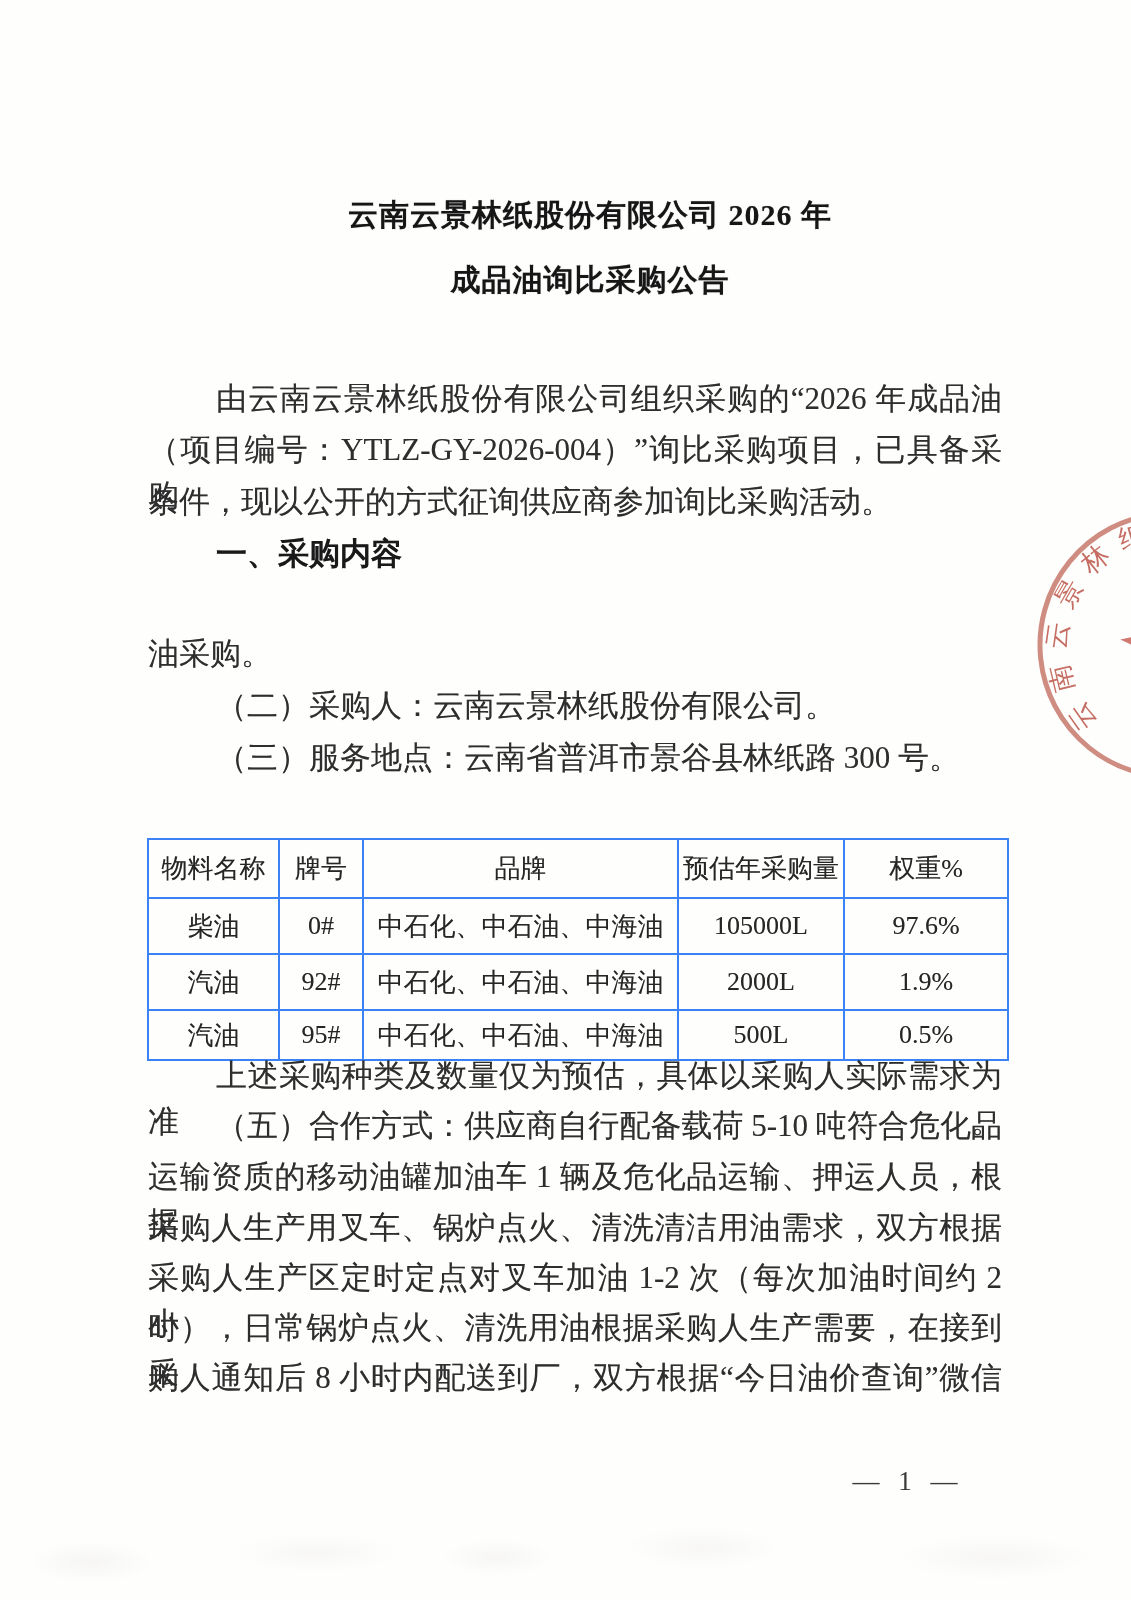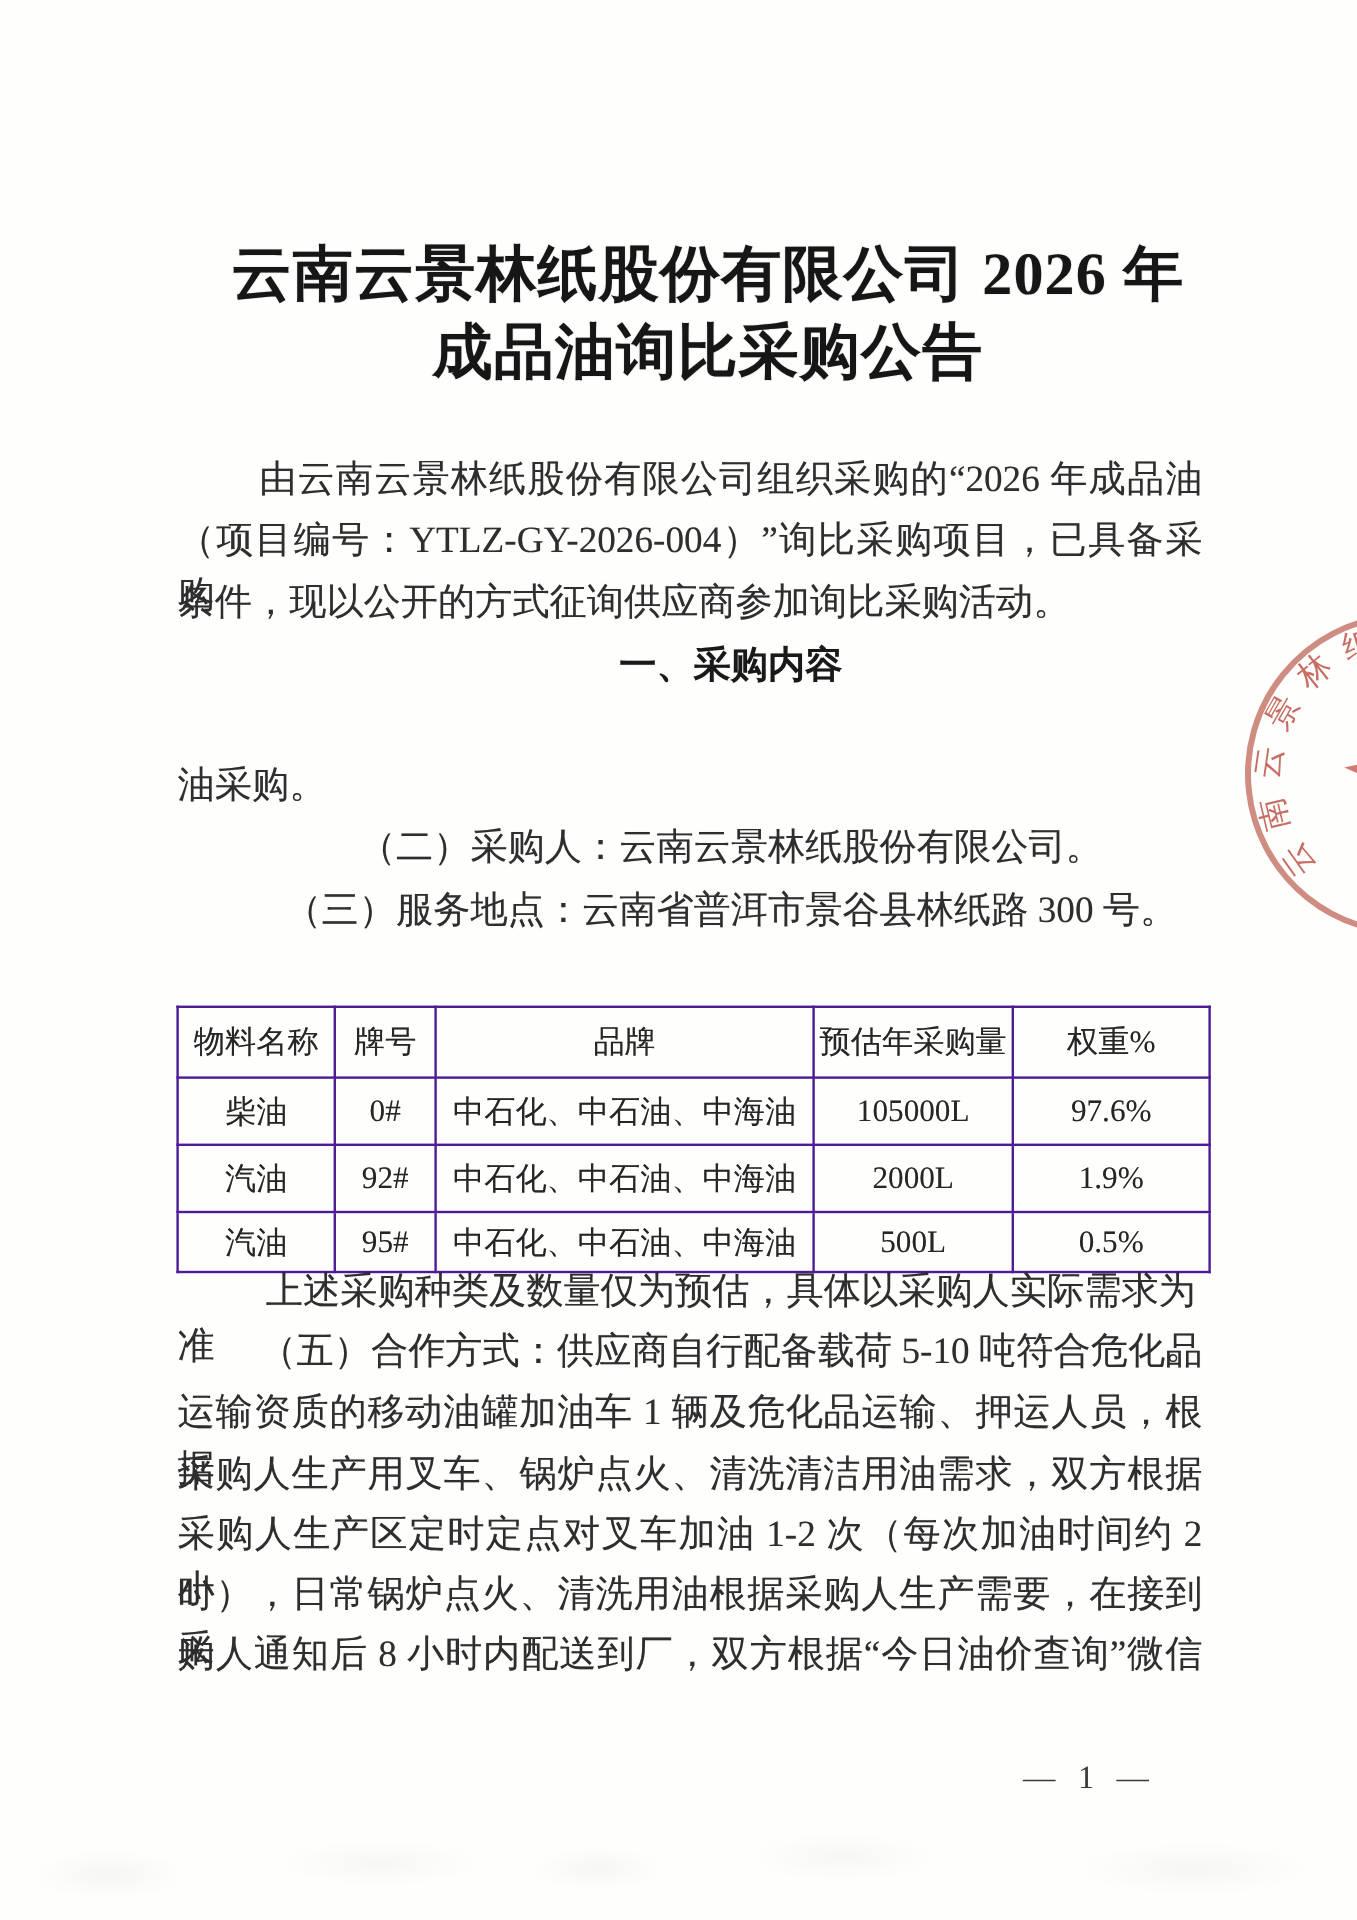--- a/index.html
+++ b/index.html
@@ -7,48 +7,48 @@
     position:relative;
     width:1131px; height:1600px;
     background:#fefefdff;
     overflow:hidden;
     font-family:"Liberation Serif","DejaVu Serif",serif;
     color:#2d2d2d;
   }
   .title-line {
     position:absolute; left:49px; width:1082px;
     text-align:center;
-    font-size:50px; font-weight:bold; color:#161616;
+    font-size:30px; font-weight:bold; color:#161616;
     letter-spacing:1px;
     text-shadow:0 0 1px rgba(0,0,0,.35);
     white-space:pre;
   }
   .bline {
     position:absolute; left:148px; width:854px;
     font-size:31px; line-height:46px;
     color:#2e2e2e;
     text-shadow:0 0 .6px rgba(0,0,0,.3);
     white-space:pre-wrap;
   }
   .just {
     text-align:justify;
     text-align-last:justify;
     text-justify:inter-character;
   }
-  .indent { text-indent:68px;text-align:center; }
+  .indent { text-indent:68px; }
   .bold { font-weight:bold; color:#191919; }
   table.doc-table {
     position:absolute; left:147px; top:838px;
     width:860px; border-collapse:collapse;
     font-size:26px; color:#262626;
     table-layout:fixed;
     text-shadow:0 0 .5px rgba(0,0,0,.3);
   }
   table.doc-table td {
-    border:2px solid #4c1d95;
+    border:2px solid #3b82f6;
     text-align:center; vertical-align:middle;
     padding:1px; overflow:hidden;
   }
   tr.hdr td { height:55px; }
   tr.r1 td { height:52px; }
   tr.r2 td { height:52px; }
   tr.r3 td { height:46px; }
   .page-number {
     position:absolute; left:800px; top:1466px; width:210px;
     text-align:center; font-size:27px; color:#3a3a3a;

